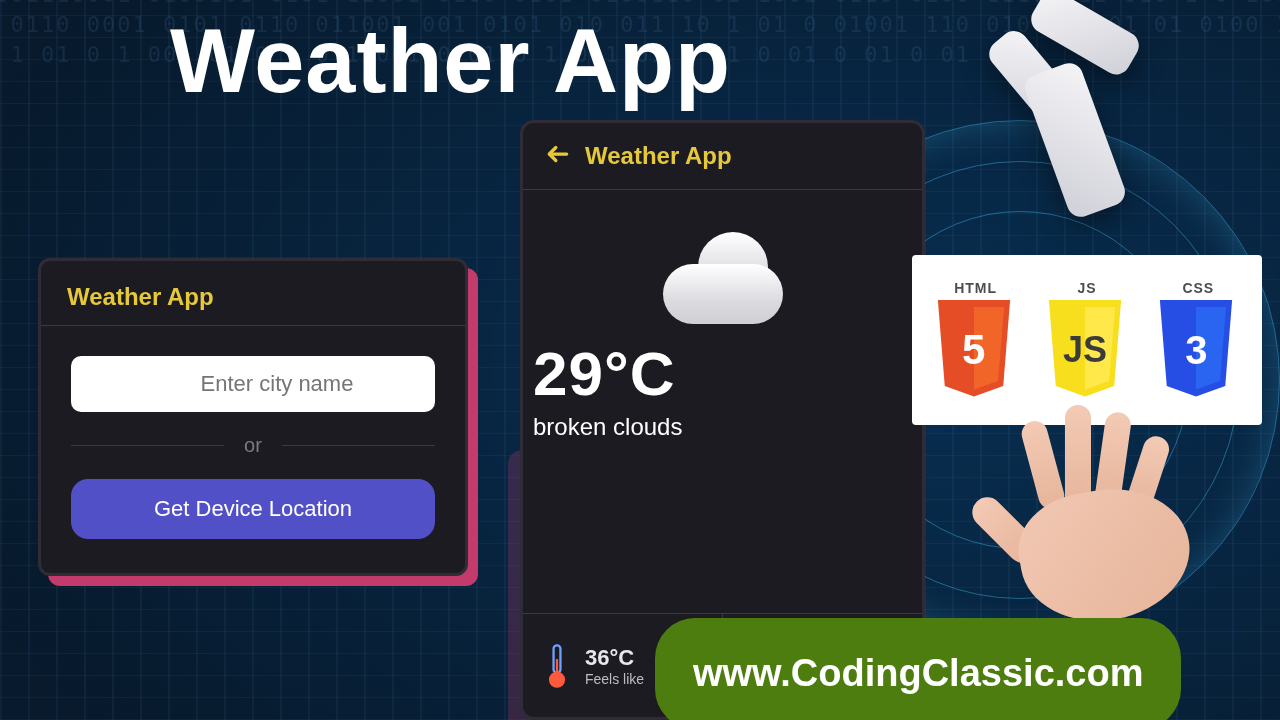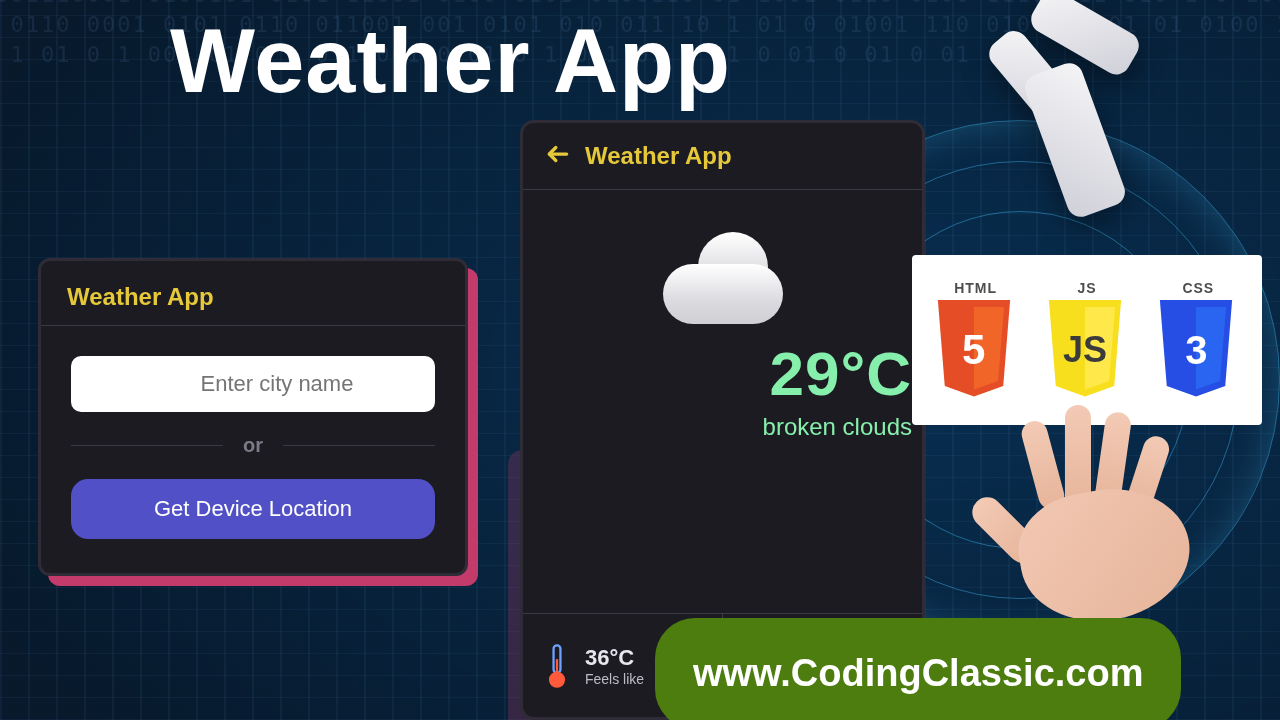--- a/index.html
+++ b/index.html
@@ -61,21 +61,21 @@
     padding:22px 26px 14px; color:#e6c93a; font-weight:600; font-size:24px;
     border-bottom:1px solid #3b3945;
   }
   .card1 .body{ padding:30px 30px 34px; }
   .city-input{
     width:100%; height:56px; border-radius:10px; border:none;
     background:#fff; color:#585868; text-align:center; font-size:22px;
     outline:none;
     padding-left:48px;
   }
-  .or-row{ display:flex; align-items:center; gap:20px; margin:22px 0;font-weight:bold; }
+  .or-row{ display:flex; align-items:center; gap:20px; margin:22px 0; }
   .or-row .line{ flex:1; height:1px; background:#3b3945; }
   .or-row span{ color:#7c7a88; font-size:20px; }
   .loc-btn{
     width:100%; height:60px; border:none; border-radius:17px;
     background:#5150c6; color:#fff; font-size:22px; font-weight:500;
     cursor:pointer;
   }
 
   
   .card2 {
@@ -88,21 +88,21 @@
   .card2::before{
     content:""; position:absolute; left:-12px; top:310px; width:12px; height:290px;
     background:#c33b6a;
   }
   .card2 .hdr{
     display:flex; align-items:center; gap:14px;
     padding:18px 22px; border-bottom:1px solid #3b3945;
   }
   .back-arrow{ color:#e6c93a; cursor:pointer; }
   .card2 .title{ color:#e6c93a; font-weight:600; font-size:24px; }
-  .result{ text-align:right; color:#86efac; padding:18px 10px 0; }
+  .result{ text-align:left; color:#ffffff; padding:18px 10px 0; }
   .cloud-ico{ margin:18px auto 12px; width:130px; height:100px; position:relative; }
   .cloud-ico .a,.cloud-ico .b{
     position:absolute; background:linear-gradient(180deg,#fff,#d9d9de 65%,#cfcfd4);
     border-radius:50px;
   }
   .cloud-ico .a{ width:120px; height:60px; left:5px; top:38px; }
   .cloud-ico .b{ width:70px; height:70px; left:40px; top:6px; border-radius:50%; }
   .temp{ font-size:62px; font-weight:600; letter-spacing:1px; }
   .cond{ font-size:24px; margin-top:4px; }
   .loc{ font-size:22px; margin-top:22px; display:flex; align-items:center; justify-content:center; gap:10px;}

